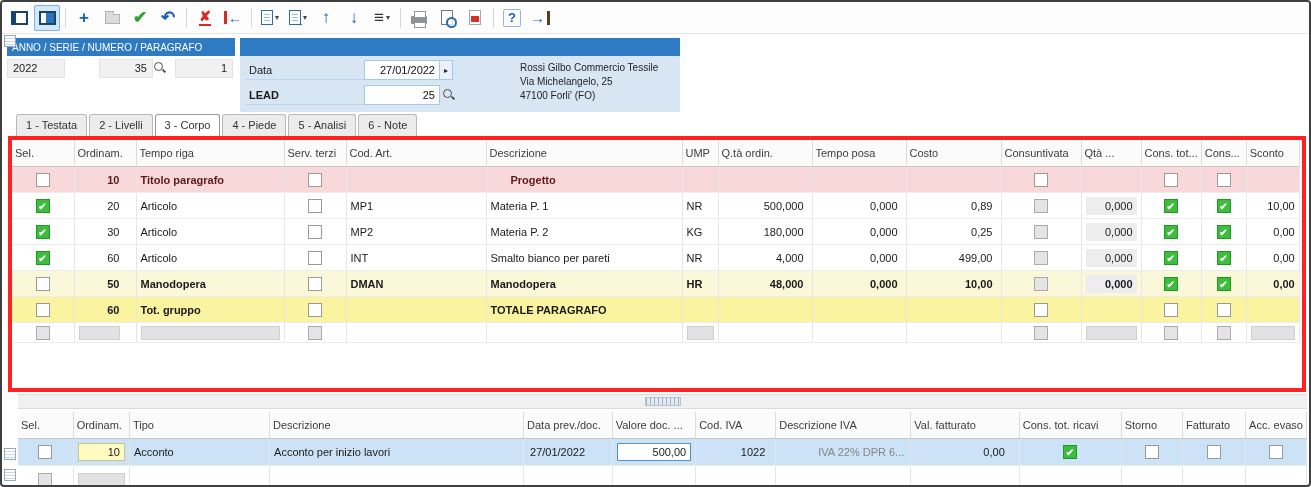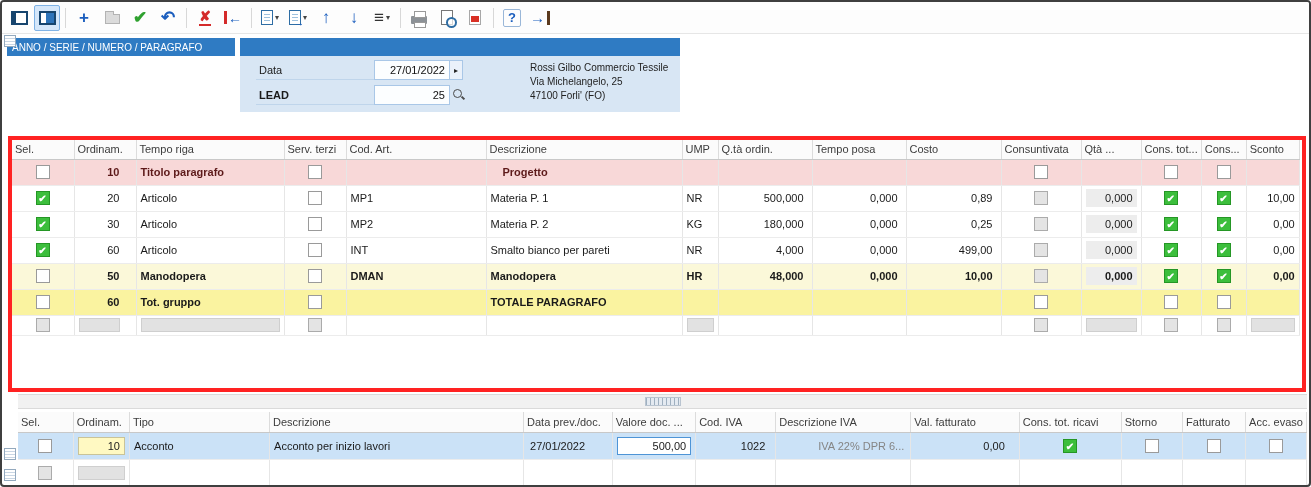--- a/index.html
+++ b/index.html
@@ -53,21 +53,21 @@
          display:flex; align-items:center; padding:0 5px; color:#222; }
   .fld.right { justify-content:flex-end; }
   .mag { width:14px; height:14px; position:relative; display:inline-block; }
   .mag::before { content:""; position:absolute; left:1px; top:1px; width:7px; height:7px;
                  border:1.5px solid #4a4a4a; border-radius:50%; }
   .mag::after { content:""; position:absolute; left:9px; top:9px; width:4px; height:2px;
                 background:#4a4a4a; transform:rotate(45deg); }
   .hdr-right { width:440px; }
   .hdr-right-bar { height:18px; background:var(--header-blue,#2F7BC3); }
   .hdr-right-panel { height:56px; background:var(--panel-blue,#D8E6F4); display:flex; padding:4px 6px 4px 6px; }
-  .fields-col { width:212px; display:flex; flex-direction:column; gap:5px;margin-left:10px; }
+  .fields-col { width:212px; display:flex; flex-direction:column; gap:5px; }
   .frow { display:flex; align-items:stretch; height:20px; }
   .flabel { width:118px; font-size:11px; display:flex; align-items:center; padding-left:3px;
             border-bottom:1px solid #BFD5EB; color:#1a1a1a; }
   .flabel.bold { font-weight:bold; }
   .fval { width:76px; background:#FCFEFF; border:1px solid #A9C7E7; font-size:11px;
           display:flex; align-items:center; justify-content:flex-end; padding:0 4px; color:#111; }
   .fbtn { width:13px; background:#EAF1FA; border:1px solid #A9C7E7; border-left:none;
           display:flex; align-items:center; justify-content:center; font-size:8px; color:#222; }
   .fmag { display:flex; align-items:center; padding-left:2px; }
   .customer { font-size:10px; line-height:14px; color:#222; padding:1px 0 0 62px; white-space:nowrap; }
@@ -80,38 +80,38 @@
 
   
   .annotation { position:absolute; left:6px; top:134px; width:1298px; height:256px;
                 border:4px solid var(--annotation-red,#FF2222); background:#fff; z-index:5; }
   .grid-area { width:100%; height:100%; overflow:hidden; background:#fff; }
 
   
   table.grid { border-collapse:collapse; table-layout:fixed; font-size:11px; color:#1a1a1a; background:#fff; }
   .grid th { font-weight:normal; text-align:left; color:#3c3c3c; background:#FBFBFB;
              border-right:1px solid #DCDCDC; border-bottom:1px solid #C8C8C8;
-             padding:1px 3px; overflow:hidden; white-space:nowrap; }
+             padding:7px 3px; overflow:hidden; white-space:nowrap; }
   .grid td { border-right:1px solid #E6E6E6; border-bottom:1px solid #ECECEC;
              padding:1px 4px; overflow:hidden; white-space:nowrap; vertical-align:middle; }
   .grid td.center { text-align:center; }
   .grid td.right { text-align:right; }
   .grid-main thead th { height:19px; }
   .grid-main tbody td { height:26px; }
   .grid-main tr.row-empty td { height:20px; }
   .grid-bottom thead th { height:20px; }
   .grid-bottom tbody td { height:27px; }
   .grid-bottom tr.row-empty td { height:28px; }
   tr.row-pink { background:var(--row-pink,#F8D8D8); font-weight:bold; color:#5d1a1a; }
   tr.row-paleyellow { background:var(--row-pale-yellow,#FBF8D9);font-weight:bold; }
   tr.row-yellow { background:var(--row-yellow,#FAF3A0); font-weight:bold; }
   tr.row-selected { background:var(--selected-row-blue,#CBE2F7); }
   .grid-main td.col-ordinam { padding-right:16px; }
   .grid-main td.col-qta, .grid-main td.col-tempo, .grid-main td.col-costo { padding-right:8px; }
-  .grid-main tr.row-pink td.col-descr { padding-left:16px; }
+  .grid-main tr.row-pink td.col-descr { padding-left:24px; }
   .grid-bottom td.col-codiva { padding-right:10px; }
   .grid-bottom td.col-valfatt { padding-right:14px; }
   .grid-bottom td.col-data { padding-left:6px; }
 
   .cb { width:14px; height:14px; display:inline-block; border:1px solid #9A9A9A; background:#fff;
         position:relative; vertical-align:middle; }
   .cb.checked { background:var(--check-green,#3CBE3C); border-color:#259625; }
   .cb.checked::after { content:"✔"; color:#fff; font-size:10px; font-weight:bold;
                        position:absolute; left:1.5px; top:0px; line-height:13px; }
   .cb.disabled { background:#E4E4E4; border-color:#ABABAB; }
@@ -204,20 +204,28 @@
       </div>
   </div>
 
   <div class="rail-icon" style="top:33px"></div>
   <div class="rail-icon" style="top:446px"></div>
   <div class="rail-icon" style="top:467px"></div>
 
   <div class="header-zone">
     <div class="hdr-left">
       <div class="hdr-title">ANNO / SERIE / NUMERO / PARAGRAFO</div>
+      <div class="hdr-left-fields">
+        <div class="fld" style="width:58px">2022</div>
+        <div style="width:34px"></div>
+        <div class="fld right" style="width:54px">35</div>
+        <span class="mag"></span>
+        <div style="width:8px"></div>
+        <div class="fld right" style="width:58px">1</div>
+      </div>
     </div>
     <div class="hdr-right">
       <div class="hdr-right-bar"></div>
       <div class="hdr-right-panel">
         <div class="fields-col">
           <div class="frow">
             <div class="flabel">Data</div>
             <div class="fval">27/01/2022</div>
             <div class="fbtn">▸</div>
           </div>
@@ -231,20 +239,28 @@
         </div>
         <div class="customer">
           <div>Rossi Gilbo  Commercio Tessile</div>
           <div>Via Michelangelo, 25</div>
           <div>47100 Forli'  (FO)</div>
         </div>
       </div>
     </div>
   </div>
 
+  <div class="tabstrip">
+      <div class="tab">1 - Testata</div>
+      <div class="tab">2 - Livelli</div>
+      <div class="tab active">3 - Corpo</div>
+      <div class="tab">4 - Piede</div>
+      <div class="tab">5 - Analisi</div>
+      <div class="tab">6 - Note</div>
+    </div>
 
   <div class="annotation">
     <div class="grid-area">
         <table class="grid grid-main">
           <colgroup>
             <col style="width: 62px;">
             <col style="width: 62px;">
             <col style="width: 148px;">
             <col style="width: 62px;">
             <col style="width: 140px;">

